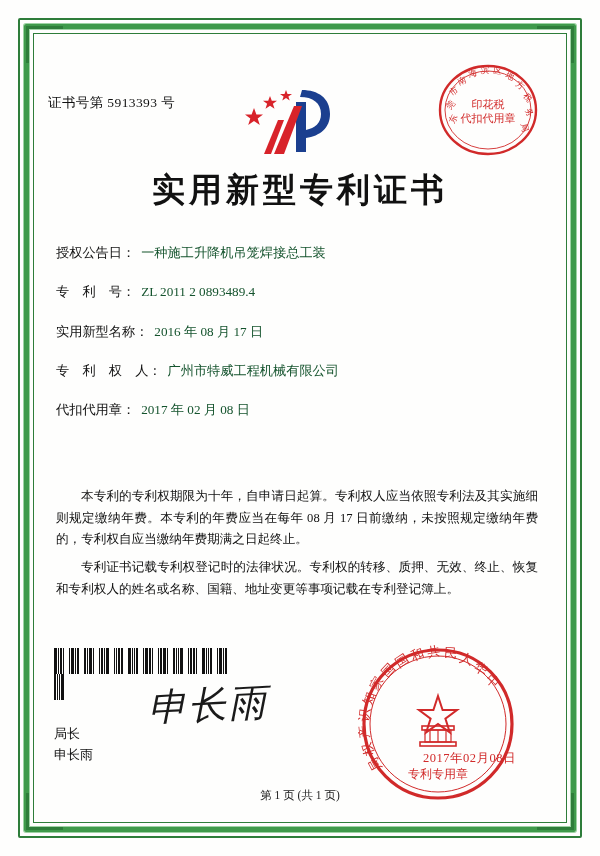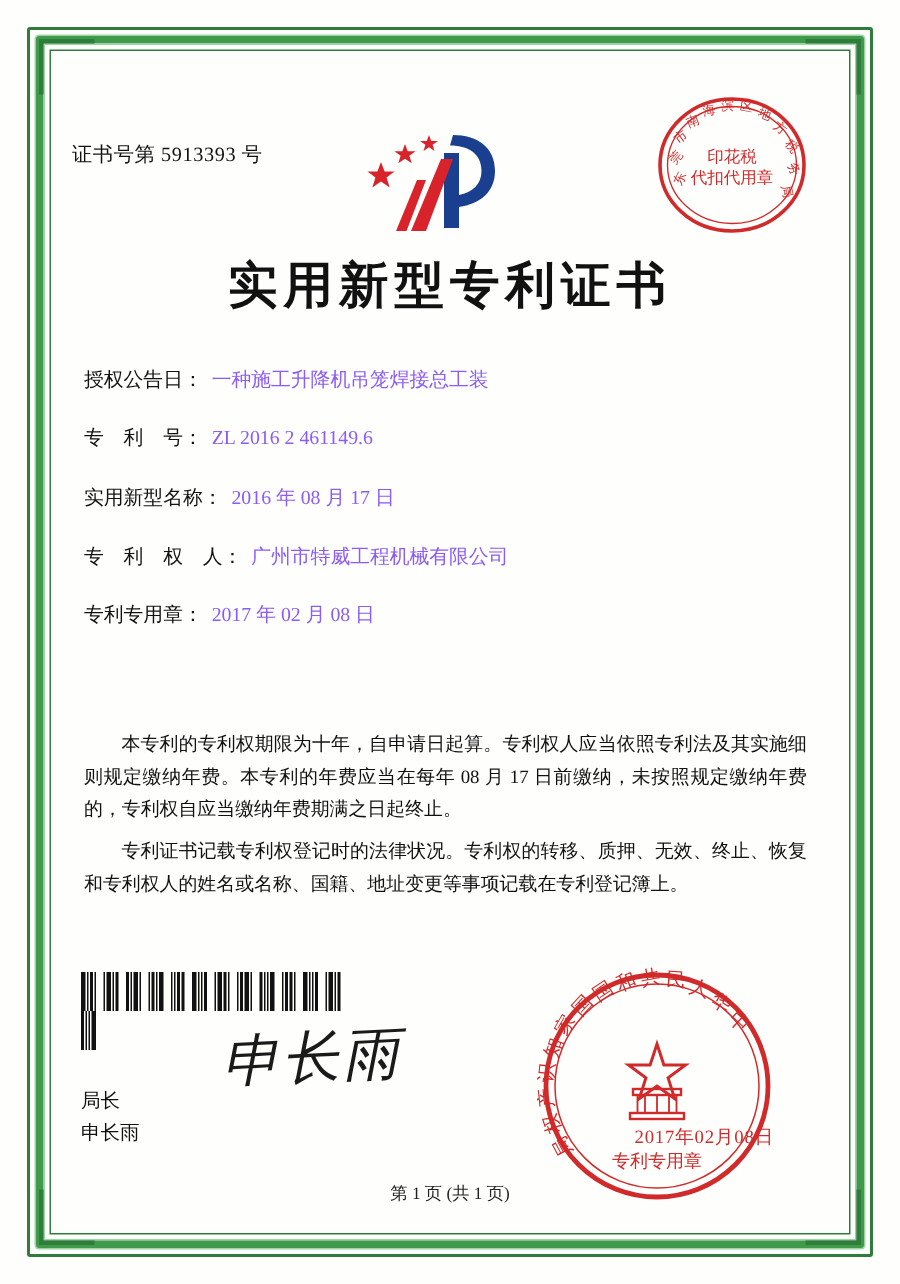--- a/index.html
+++ b/index.html
@@ -127,21 +127,21 @@
     font-size: 13.2px;
     line-height: 1.35;
   }
   .field-label {
     white-space: nowrap;
     color: #111;
     font-family: "Liberation Serif", serif;
   }
   .field-value {
     margin-left: 6px;
-    color: #8b5cf6;
+    color: #14532d;
     font-family: "Liberation Serif", serif;
   }
 
   
   .paras {
     position: absolute;
     left: 8px;
     top: 438px;
     width: 482px;
     font-size: 12.6px;
@@ -277,32 +277,32 @@
 
     <div class="doc-title">实用新型专利证书</div>
 
     <div class="fields">
       <div class="field-row">
         <div class="field-label">授权公告日：</div>
         <div class="field-value">一种施工升降机吊笼焊接总工装</div>
       </div>
       <div class="field-row">
         <div class="field-label">专　利　号：</div>
-        <div class="field-value">ZL 2016 2 461149.6</div>
+        <div class="field-value">ZL 2011 2 0893489.4</div>
       </div>
       <div class="field-row">
         <div class="field-label">实用新型名称：</div>
         <div class="field-value">2016 年 08 月 17 日</div>
       </div>
       <div class="field-row">
         <div class="field-label">专　利　权　人：</div>
         <div class="field-value">广州市特威工程机械有限公司</div>
       </div>
       <div class="field-row">
-        <div class="field-label">专利专用章：</div>
+        <div class="field-label">代扣代用章：</div>
         <div class="field-value">2017 年 02 月 08 日</div>
       </div>
     </div>
 
     <div class="paras">
       <div class="para">本专利的专利权期限为十年，自申请日起算。专利权人应当依照专利法及其实施细则规定缴纳年费。本专利的年费应当在每年 08 月 17 日前缴纳，未按照规定缴纳年费的，专利权自应当缴纳年费期满之日起终止。</div>
       <div class="para">专利证书记载专利权登记时的法律状况。专利权的转移、质押、无效、终止、恢复和专利权人的姓名或名称、国籍、地址变更等事项记载在专利登记簿上。</div>
     </div>
 
     <div class="barcode">

